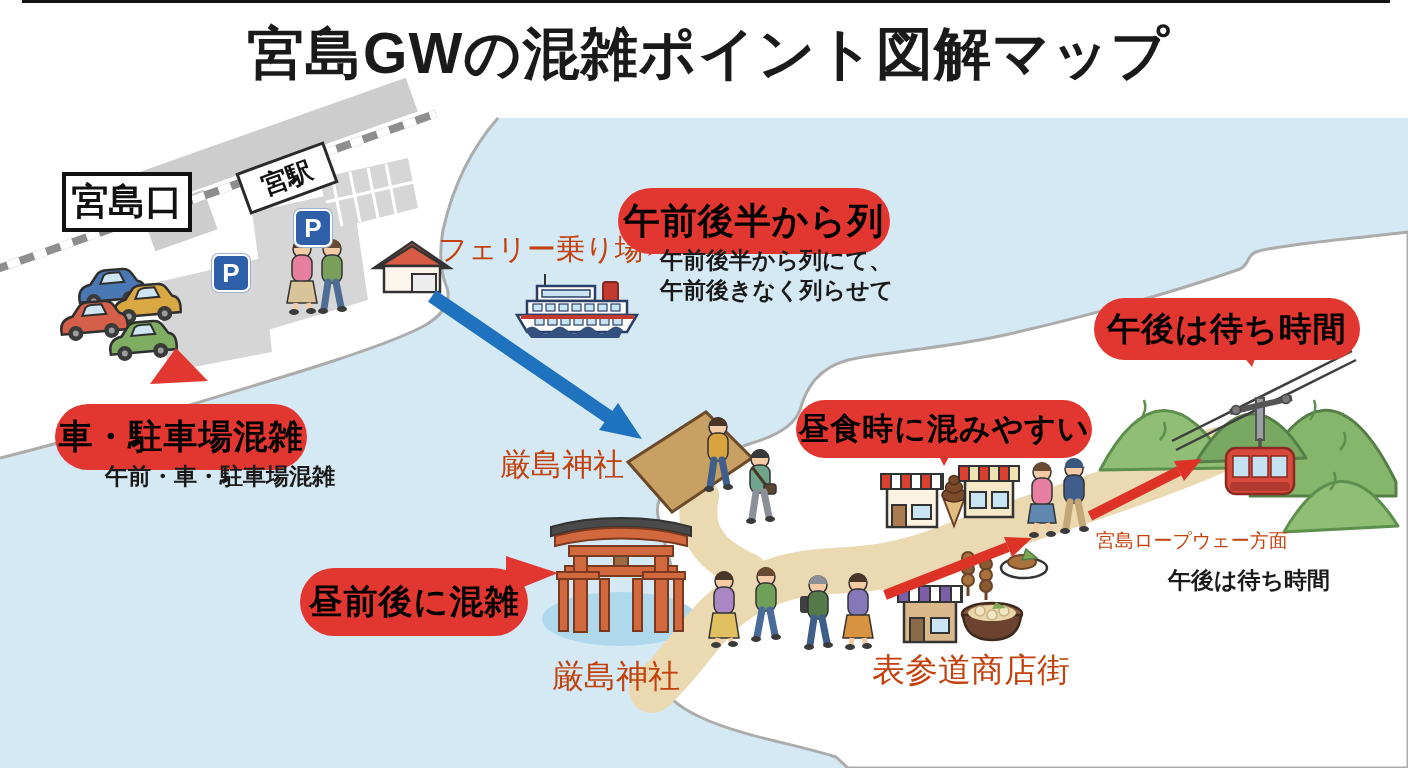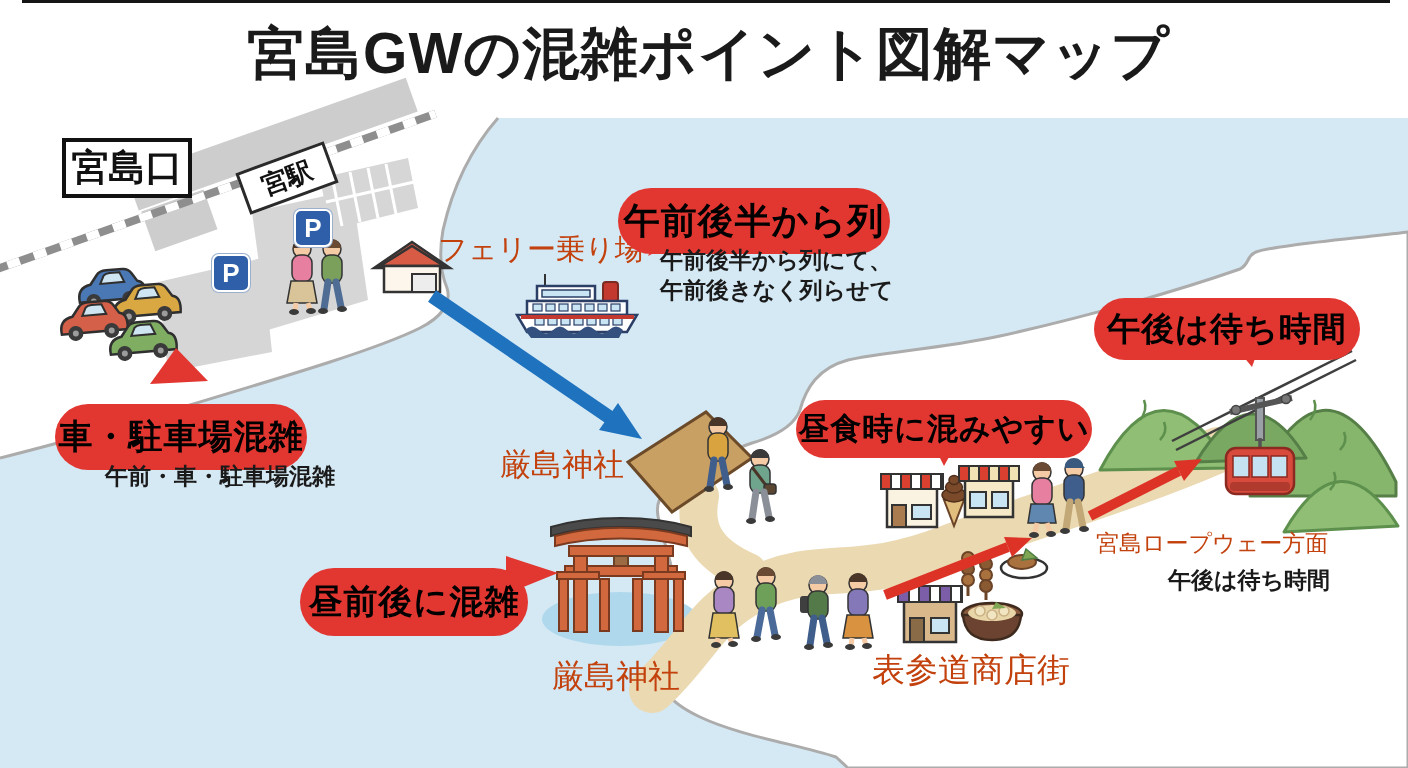--- a/index.html
+++ b/index.html
@@ -8,21 +8,21 @@
   #scene{position:absolute;left:0;top:0;}
   .topbar{position:absolute;left:22px;top:0;width:1368px;height:3px;background:#151515;}
   .title{position:absolute;left:0;right:0;top:16px;text-align:center;
          font-size:57px;font-weight:900;color:var(--title_black,#1a1a1a);letter-spacing:1px;}
   .bubble{position:absolute;background:var(--bubble_red,#E23630);color:#000000;font-weight:900;
           display:flex;align-items:center;justify-content:center;border-radius:999px;
           letter-spacing:1px;white-space:nowrap;margin-top:28px;}
   .maplabel{position:absolute;color:#c2410c;font-weight:400;white-space:nowrap;}
   .note{position:absolute;color:#1a1a1a;font-weight:700;line-height:1.3;white-space:nowrap;}
   .boxlabel{position:absolute;background:#fff;border:4px solid #111;color:#111;font-weight:900;
-            display:flex;align-items:center;justify-content:center;white-space:nowrap;}
+            display:flex;align-items:center;justify-content:center;white-space:nowrap;margin-top:34px;}
   .stationsign{position:absolute;background:#fff;border:3px solid #2a2a2a;color:#111;font-weight:900;
             display:flex;align-items:center;justify-content:center;transform:rotate(-20deg);white-space:nowrap;}
   .psign{position:absolute;width:34px;height:34px;background:var(--parking_sign_blue,#2E5FA8);
          border-radius:7px;color:#fff;font-weight:900;font-size:26px;display:flex;
          align-items:center;justify-content:center;border:2px solid #fff;box-shadow:0 0 0 1px #9bb0cf;}
 </style>
 </head>
 <body>
 
 <div id="stage">
@@ -374,21 +374,21 @@
 
 <div class="stationsign" style="left:240px;top:156px;width:88px;height:38px;font-size:26px;">宮駅</div>
 
 <div class="psign" style="left:212px;top:254px;">P</div>
 <div class="psign" style="left:294px;top:209px;">P</div>
 
 <div class="maplabel" style="left:438px;top:230px;font-size:29px;">フェリー乗り場</div>
 <div class="maplabel" style="left:500px;top:444px;font-size:31px;">厳島神社</div>
 <div class="maplabel" style="left:552px;top:655px;font-size:32px;">厳島神社</div>
 <div class="maplabel" style="left:872px;top:648px;font-size:33px;text-align:right;">表参道商店街</div>
-<div class="maplabel" style="left:1096px;top:528px;font-size:23px;">宮島ロープウェー方面</div>
+<div class="maplabel" style="left:1096px;top:528px;font-size:19px;">宮島ロープウェー方面</div>
 <div class="note" style="left:1168px;top:566px;font-size:23px;font-weight:700;">午後は待ち時間</div>
 
 <div class="bubble" style="left:618px;top:160px;width:272px;height:66px;font-size:36px;">午前後半から列</div>
 <div class="bubble" style="left:55px;top:376px;width:252px;height:66px;font-size:34px;">車・駐車場混雑</div>
 <div class="bubble" style="left:300px;top:540px;width:228px;height:68px;font-size:34px;text-align:center;">昼前後に混雑</div>
 <div class="bubble" style="left:796px;top:372px;width:296px;height:58px;font-size:31px;">昼食時に混みやすい</div>
 <div class="bubble" style="left:1094px;top:270px;width:266px;height:62px;font-size:33px;">午後は待ち時間</div>
 
 <div class="note" style="left:660px;top:246px;font-size:23px;">
   <div>午前後半から列にて、</div>

